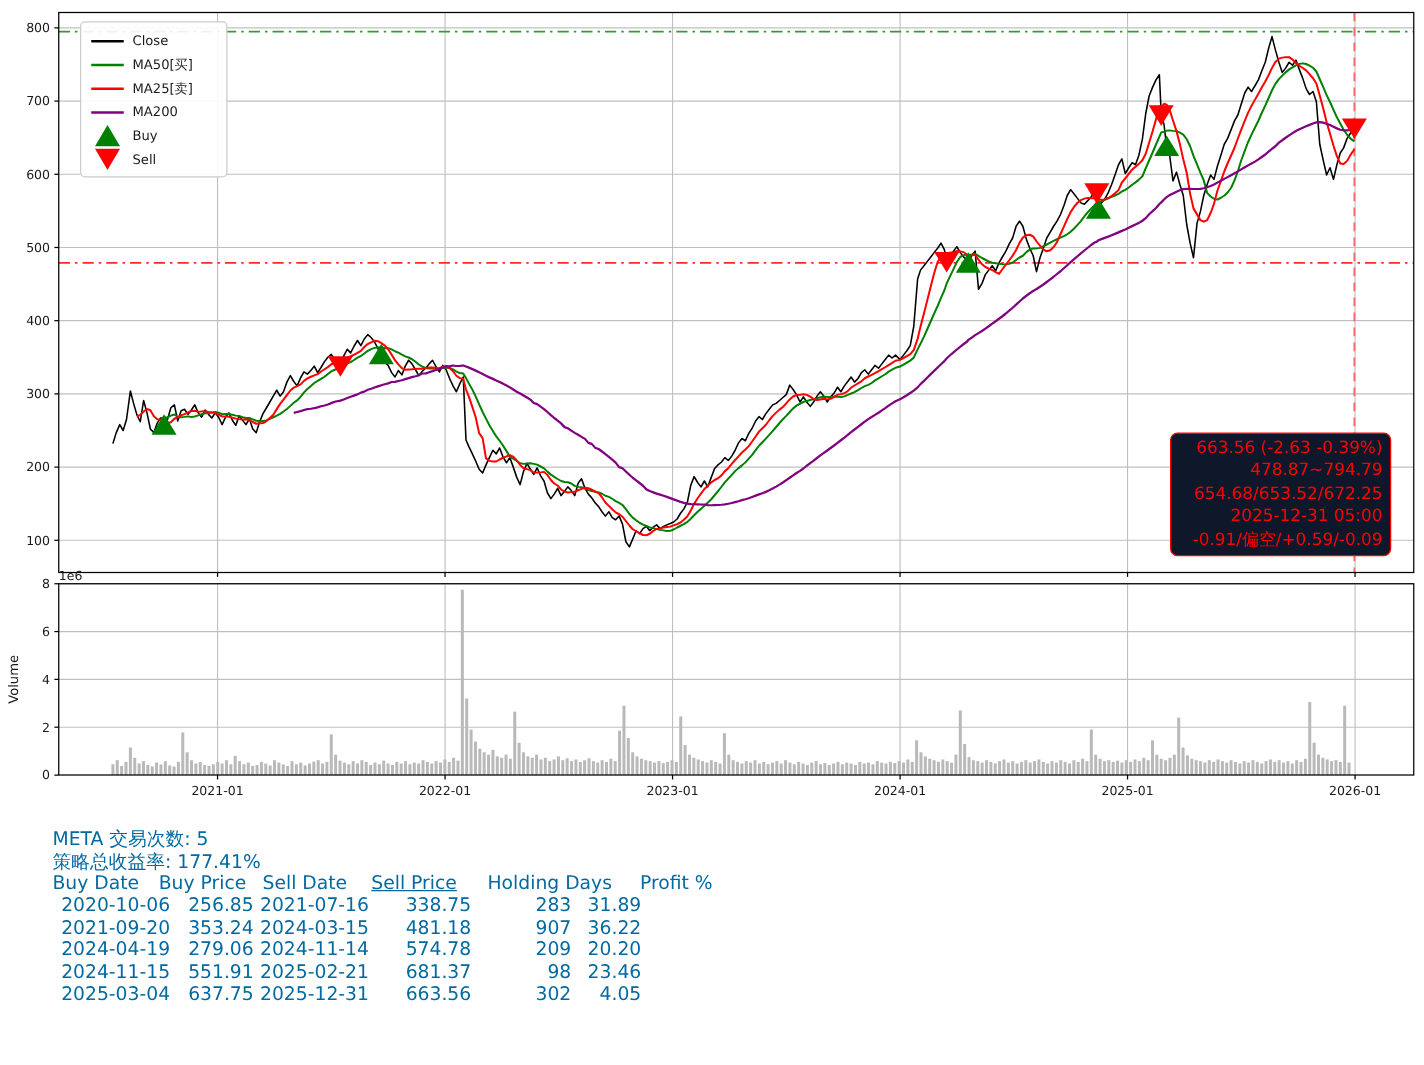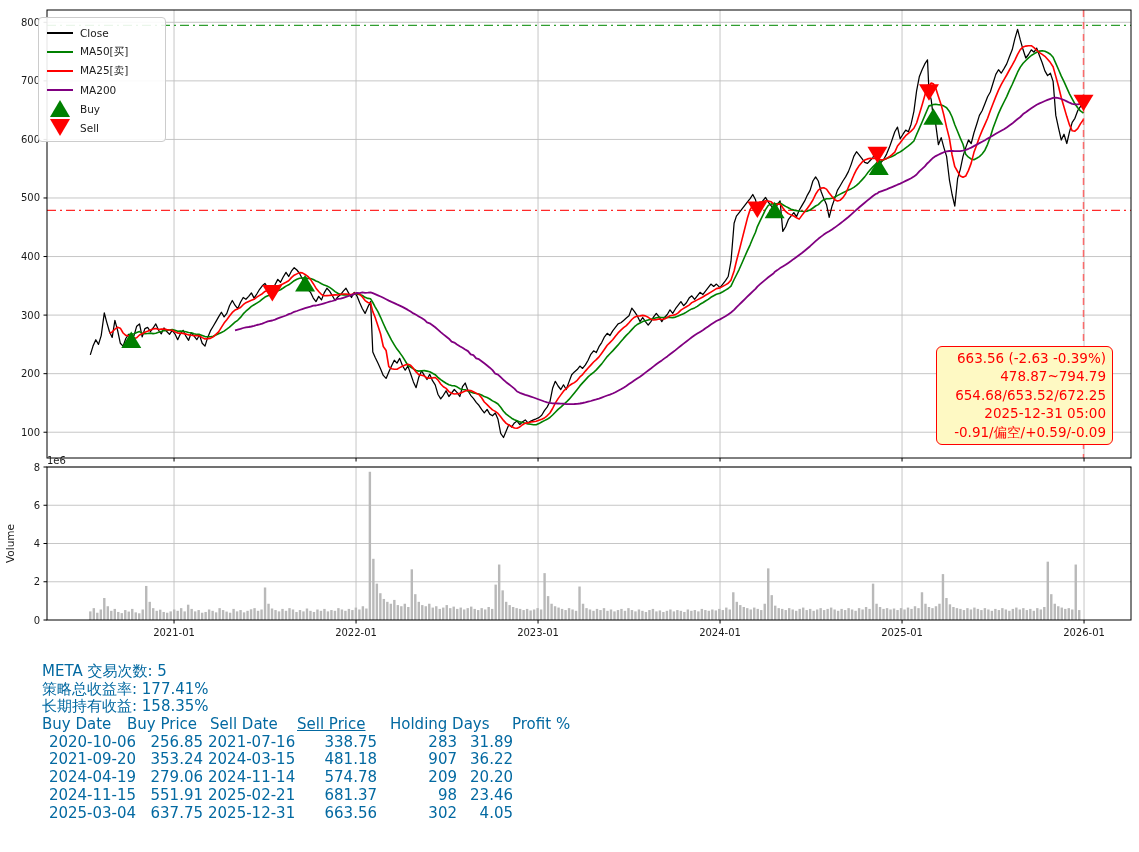--- a/index.html
+++ b/index.html
@@ -1,31 +1,31 @@
 <!DOCTYPE html>
 <html><head>
 <meta charset="utf-8">
 <style>
   html,body{margin:0;padding:0;background:#ffffff;}
   #app{position:relative;width:1139px;height:852px;background:#fff;overflow:hidden;
        font-family:"DejaVu Sans","Liberation Sans",sans-serif;}
   #chart-svg{position:absolute;left:0;top:0;}
   
-  #legend{position:absolute;left:38px;top:17px;width:100px;
+  #legend{position:absolute;left:64px;top:17px;width:100px;
           border:1px solid #cccccc;border-radius:4px;background:rgba(255,255,255,0.9);
-          padding:5px 18px 4px 8px;z-index:5;}
+          padding:5px 8px 4px 8px;z-index:5;}
   .lg-row{display:flex;align-items:center;height:19px;}
   .lg-swatch{width:26px;display:flex;justify-content:center;align-items:center;flex:0 0 26px;}
   .lg-line{width:26px;height:0;border-top:2px solid #000;}
   .lg-tri-up{width:0;height:0;border-left:10px solid transparent;border-right:10px solid transparent;border-bottom:17px solid #008000;}
   .lg-tri-down{width:0;height:0;border-left:10px solid transparent;border-right:10px solid transparent;border-top:17px solid #ff0000;}
   .lg-label{font-size:10.5px;color:#1a1a1a;margin-left:7px;white-space:nowrap;}
   
   #anno{position:absolute;left:936px;top:346px;width:163px;
-        border:1.6px solid #ff0000;border-radius:6px;background:#fef9c3;
+        border:1.6px solid #ff0000;border-radius:6px;background:#0f172a;
         padding:2px 6px 3px 6px;z-index:6;text-align:right;}
   .anno-line{font-size:13.5px;line-height:18.4px;color:#ff0000;white-space:nowrap;}
   
   #stats{position:absolute;left:42px;top:663px;width:620px;color:#0369a1;font-size:15px;line-height:17.7px;}
   .sum-line{white-space:pre;height:17.7px;}
   #trades{position:relative;width:600px;}
   .t-head{position:relative;height:17.7px;}
   .t-head span{position:absolute;top:0;white-space:nowrap;}
   .t-row{display:grid;grid-template-columns:100px 61px 105px 69px 80px 56px;height:17.7px;}
   .t-row .c0{text-align:center;padding-left:1px;}
@@ -457,21 +457,20 @@
     <div class="anno-line">663.56 (-2.63 -0.39%)</div>
     <div class="anno-line">478.87~794.79</div>
     <div class="anno-line">654.68/653.52/672.25</div>
     <div class="anno-line">2025-12-31 05:00</div>
     <div class="anno-line">-0.91/偏空/+0.59/-0.09</div>
   </div>
 
   <div id="stats">
     <div class="sum-line">META 交易次数: 5</div>
     <div class="sum-line">策略总收益率: 177.41%</div>
-    <div class="sum-line">长期持有收益: 158.35%</div>
     <div id="trades">
         <div class="t-head">
           <span style="left: 0;">Buy Date</span>
           <span style="left: 85px;">Buy Price</span>
           <span style="left: 168px;">Sell Date</span>
           <span style="left: 255px; text-decoration: underline;">Sell Price</span>
           <span style="left: 348px;">Holding Days</span>
           <span style="left: 470px;">Profit %</span>
         </div>
         <div class="t-row">

